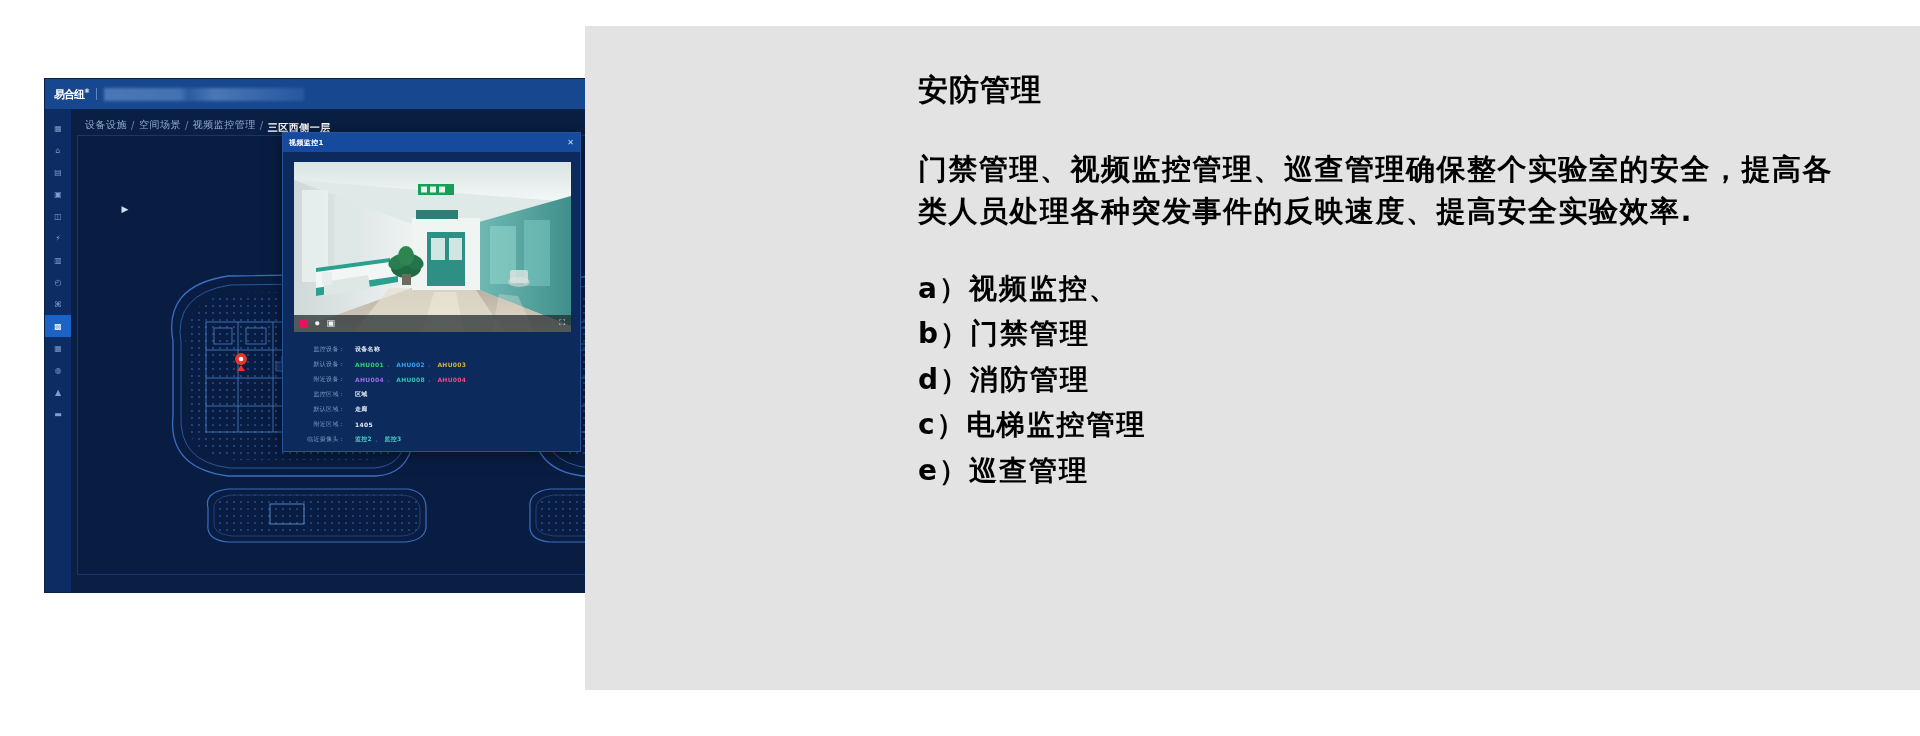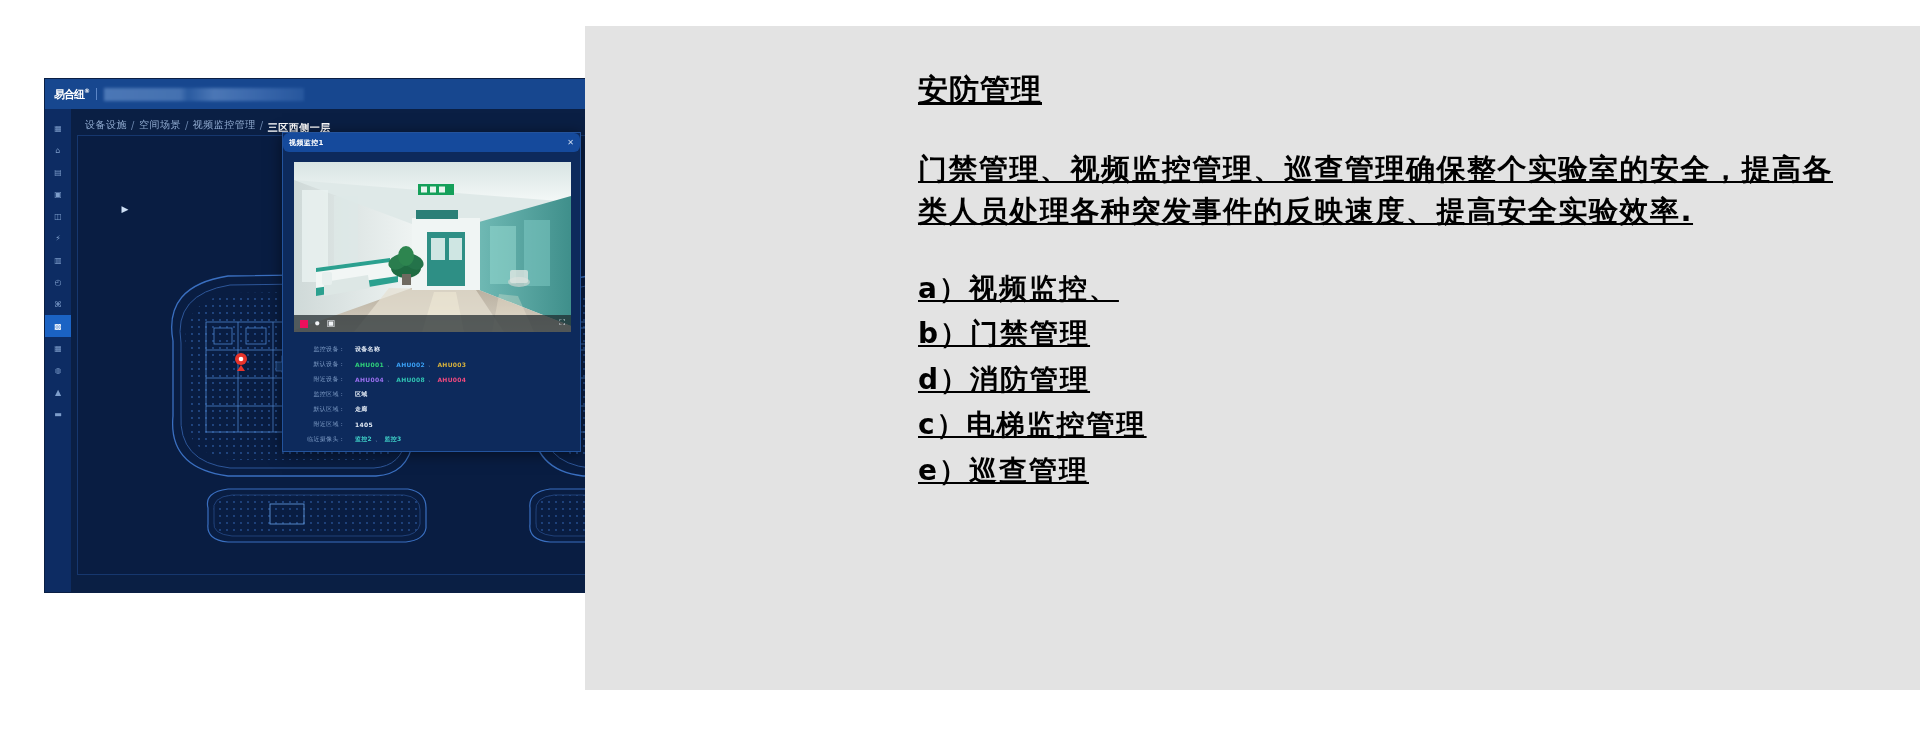--- a/index.html
+++ b/index.html
@@ -9,21 +9,21 @@
     font-family:"DejaVu Sans","Liberation Sans",sans-serif;
     overflow:hidden;
     position:relative;
   }
   
   #right-panel{
     position:absolute;left:585px;top:26px;width:1335px;height:664px;
     background:#e3e3e3;
   }
   #text-col{
-    position:absolute;left:918px;top:72px;width:940px;text-decoration:underline;
+    position:absolute;left:918px;top:72px;width:940px;
   }
   .head-title{
     font-size:30px;font-weight:bold;color:#000;letter-spacing:1px;
     line-height:1.2;margin:0 0 40px 0;
   }
   .body-para{
     font-size:29px;font-weight:bold;color:#000;line-height:1.45;
     letter-spacing:1.5px;margin:0 16px 34px 0;width:920px;
   }
   .list-item{
@@ -114,21 +114,21 @@
   
   #modal{
     position:absolute;left:237px;top:53px;width:299px;height:320px;
     background:#0d2a5c;
     border:1px solid #23539c;
     box-sizing:border-box;
     box-shadow:0 2px 14px rgba(0,0,0,.5);
   }
   #modal-titlebar{
     height:19px;background:#154a9c;display:flex;align-items:center;
-    justify-content:space-between;padding:0 6px;border-radius:6px;
+    justify-content:space-between;padding:0 6px;
   }
   #modal-title{font-size:7px;color:#ffffff;font-weight:bold;letter-spacing:.4px;}
   #modal-close{font-size:8px;color:#cddcf0;cursor:pointer;line-height:1;}
   #video-wrap{
     position:absolute;left:11px;top:29px;width:277px;height:170px;
     overflow:hidden;background:#274a4e;
   }
   #video-scene{position:absolute;left:0;top:0;width:277px;height:170px;}
   #video-toolbar{
     position:absolute;left:0;bottom:0;width:277px;height:17px;

